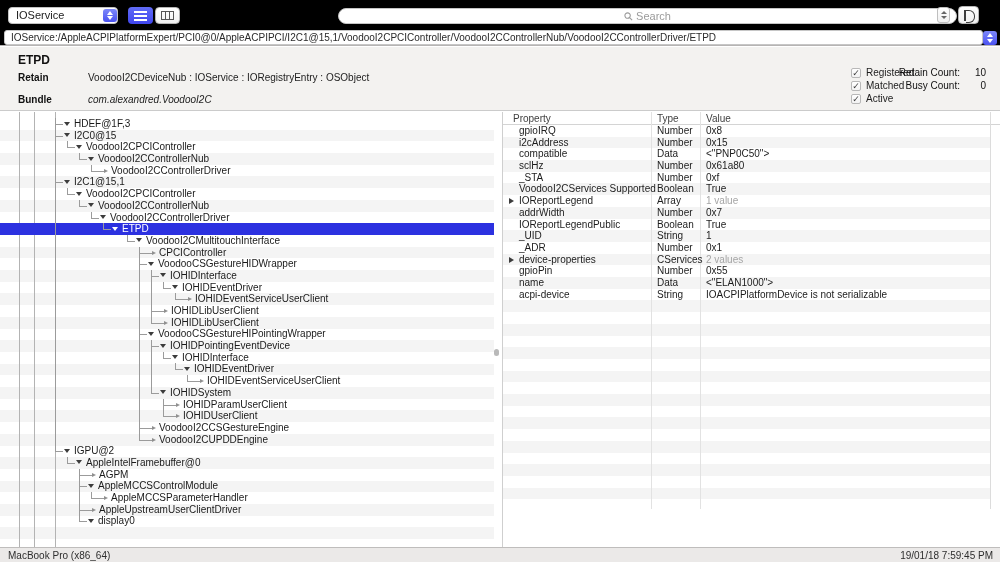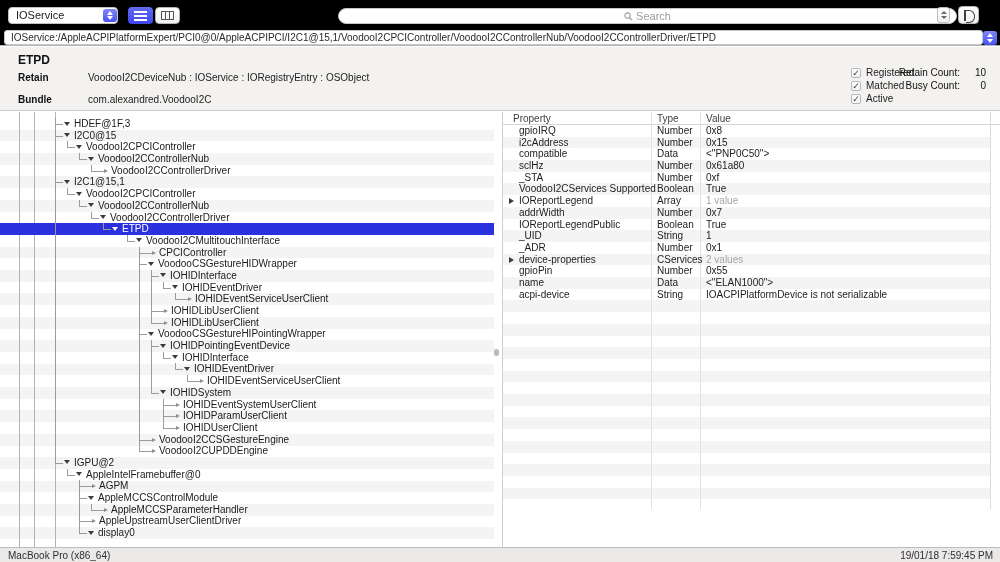--- a/index.html
+++ b/index.html
@@ -108,21 +108,21 @@
     </div>
   <div class="pathbar"><span>IOService:/AppleACPIPlatformExpert/PCI0@0/AppleACPIPCI/I2C1@15,1/VoodooI2CPCIController/VoodooI2CControllerNub/VoodooI2CControllerDriver/ETPD</span></div>
   <span class="stepper-blue path-step" style="position:absolute;"></span>
 </div>
 
 <div class="ihead">
   <div class="ititle">ETPD</div>
   <div class="ilabel" style="top:25px;">Retain</div>
   <div class="ivalue" style="top:25px;">VoodooI2CDeviceNub : IOService : IORegistryEntry : OSObject</div>
   <div class="ilabel" style="top:47px;">Bundle</div>
-  <div class="ivalue" style="top:47px;">com.alexandred.VoodooI2C</div>
+  <div class="ivalue" style="top:47px;font-style:italic;">com.alexandred.VoodooI2C</div>
   <div class="flags">
       <div class="flag-row">
         <span class="cb">✓</span>
         <span>Registered</span>
       </div>
       <div class="flag-row">
         <span class="cb">✓</span>
         <span>Matched</span>
       </div>
       <div class="flag-row">
@@ -321,28 +321,20 @@
           <span class="ah" style="left: 200px;"></span>
           <span class="tlabel" style="left: 207px;">IOHIDEventServiceUserClient</span>
         </div>
         <div class="trow">
           <span class="cv" style="left: 55px; height: 11.7px;"></span>
           <span class="cv" style="left: 139px; height: 11.7px;"></span>
           <span class="cv" style="left: 151px; height: 6px;"></span>
           <span class="ch" style="left: 151px; width: 8px;"></span>
           <span class="tri" style="left: 160px;"></span>
           <span class="tlabel" style="left: 170px; text-align: center;">IOHIDSystem</span>
-        </div>
-        <div class="trow">
-          <span class="cv" style="left: 55px; height: 11.7px;"></span>
-          <span class="cv" style="left: 139px; height: 11.7px;"></span>
-          <span class="cv" style="left: 163px; height: 11.7px;"></span>
-          <span class="ch" style="left: 163px; width: 13px;"></span>
-          <span class="ah" style="left: 176px;"></span>
-          <span class="tlabel" style="left: 183px;">IOHIDEventSystemUserClient</span>
         </div>
         <div class="trow">
           <span class="cv" style="left: 55px; height: 11.7px;"></span>
           <span class="cv" style="left: 139px; height: 11.7px;"></span>
           <span class="cv" style="left: 163px; height: 11.7px;"></span>
           <span class="ch" style="left: 163px; width: 13px;"></span>
           <span class="ah" style="left: 176px;"></span>
           <span class="tlabel" style="left: 183px;">IOHIDParamUserClient</span>
         </div>
         <div class="trow">

